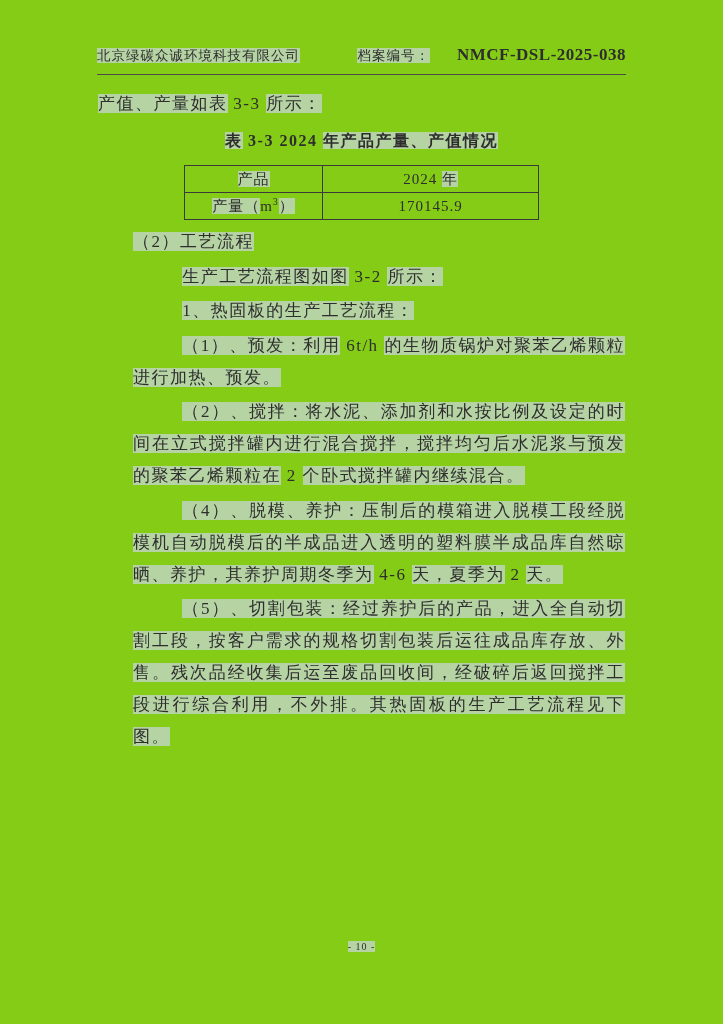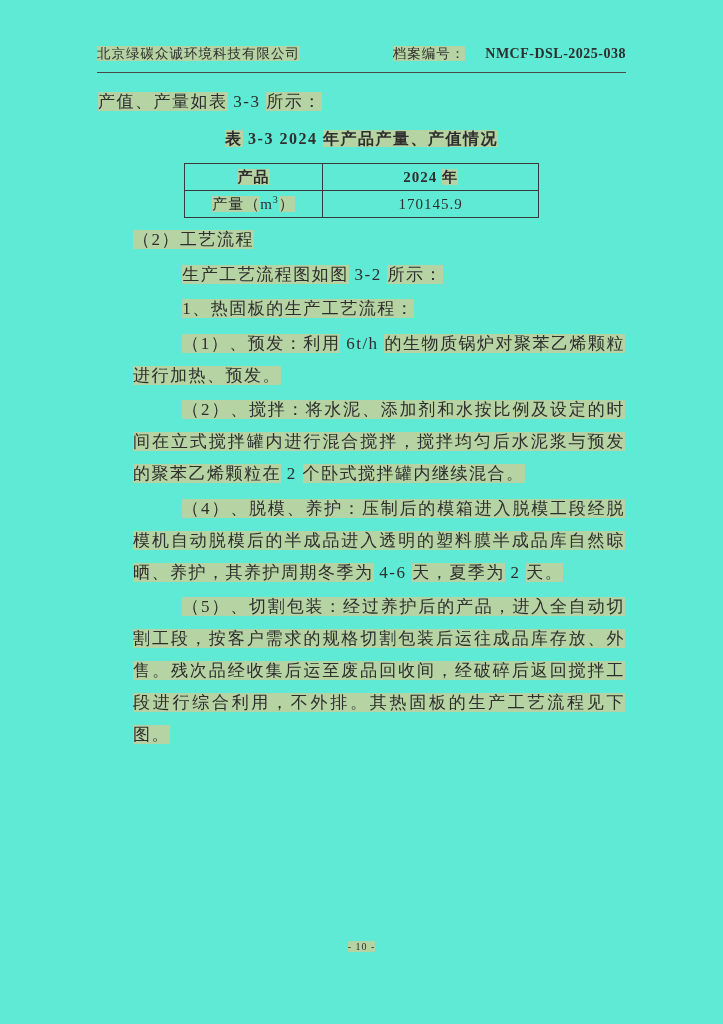--- a/index.html
+++ b/index.html
@@ -2,47 +2,47 @@
 <html style="--hl-color: #b5d3a3; --text-color: #2e2e2e; --border-color: #3a3a3a;"><head>
 <meta charset="utf-8">
 <style>
   :root{
     --hl-color:#b5d3a3;
     --text-color:#2e2e2e;
     --border-color:#3a3a3a;
   }
   html,body{margin:0;padding:0;background:#ffffff;}
   .page{
-    width:723px;height:1024px;position:relative;overflow:hidden;background:#5eead4;
+    width:723px;height:1024px;position:relative;overflow:hidden;background:#84cc16;
     font-family:"Liberation Serif","DejaVu Serif",serif;color:var(--text-color);
   }
   .header{
     margin:0 97px;padding-top:45px;padding-bottom:9px;border-bottom:1px solid #4a4a4a;
     display:flex;justify-content:space-between;align-items:baseline;
     font-size:13.5px;letter-spacing:1px;white-space:nowrap;
   }
-  .header .b{font-weight:bold;font-size:14px;letter-spacing:.5px;margin-left:20px;}
+  .header .b{font-weight:bold;font-size:17px;letter-spacing:.5px;margin-left:27px;}
   .content{margin:0 98px;}
   .para{
     margin:0 0 2.5px;font-size:17px;line-height:32px;letter-spacing:1.5px;
     text-align:justify;text-align-last:left;
   }
   .intro{margin-top:17px;line-height:24px;}
   .ind{text-indent:2.9em;}
   .tbl-title{
     margin:13px 0 4px;text-align:center;font-size:16px;font-weight:bold;
     letter-spacing:1.5px;line-height:24px;font-family:Liberation Serif, serif;
   }
   .data-table{border-collapse:collapse;margin:12px auto 0;table-layout:fixed;width:355px;}
   .data-table td{
     border:1.6px solid var(--border-color);height:26px;text-align:center;
     vertical-align:middle;font-size:15px;letter-spacing:1px;padding:0 2px;
   }
   .data-table .c1{width:133px;}
-  .data-table tr.hdr td{font-weight:bold;}
+  .data-table tr.hdr td{font-weight:normal;}
   #paragraphs{margin-top:6px;margin-left:35px;}
   .hl{background:var(--hl-color);}
   sup{font-size:10px;line-height:0;}
   .footer{
     position:absolute;top:941px;left:0;width:100%;text-align:center;
     font-size:10px;letter-spacing:1px;
   }
 </style>
 </head>
 <body>

